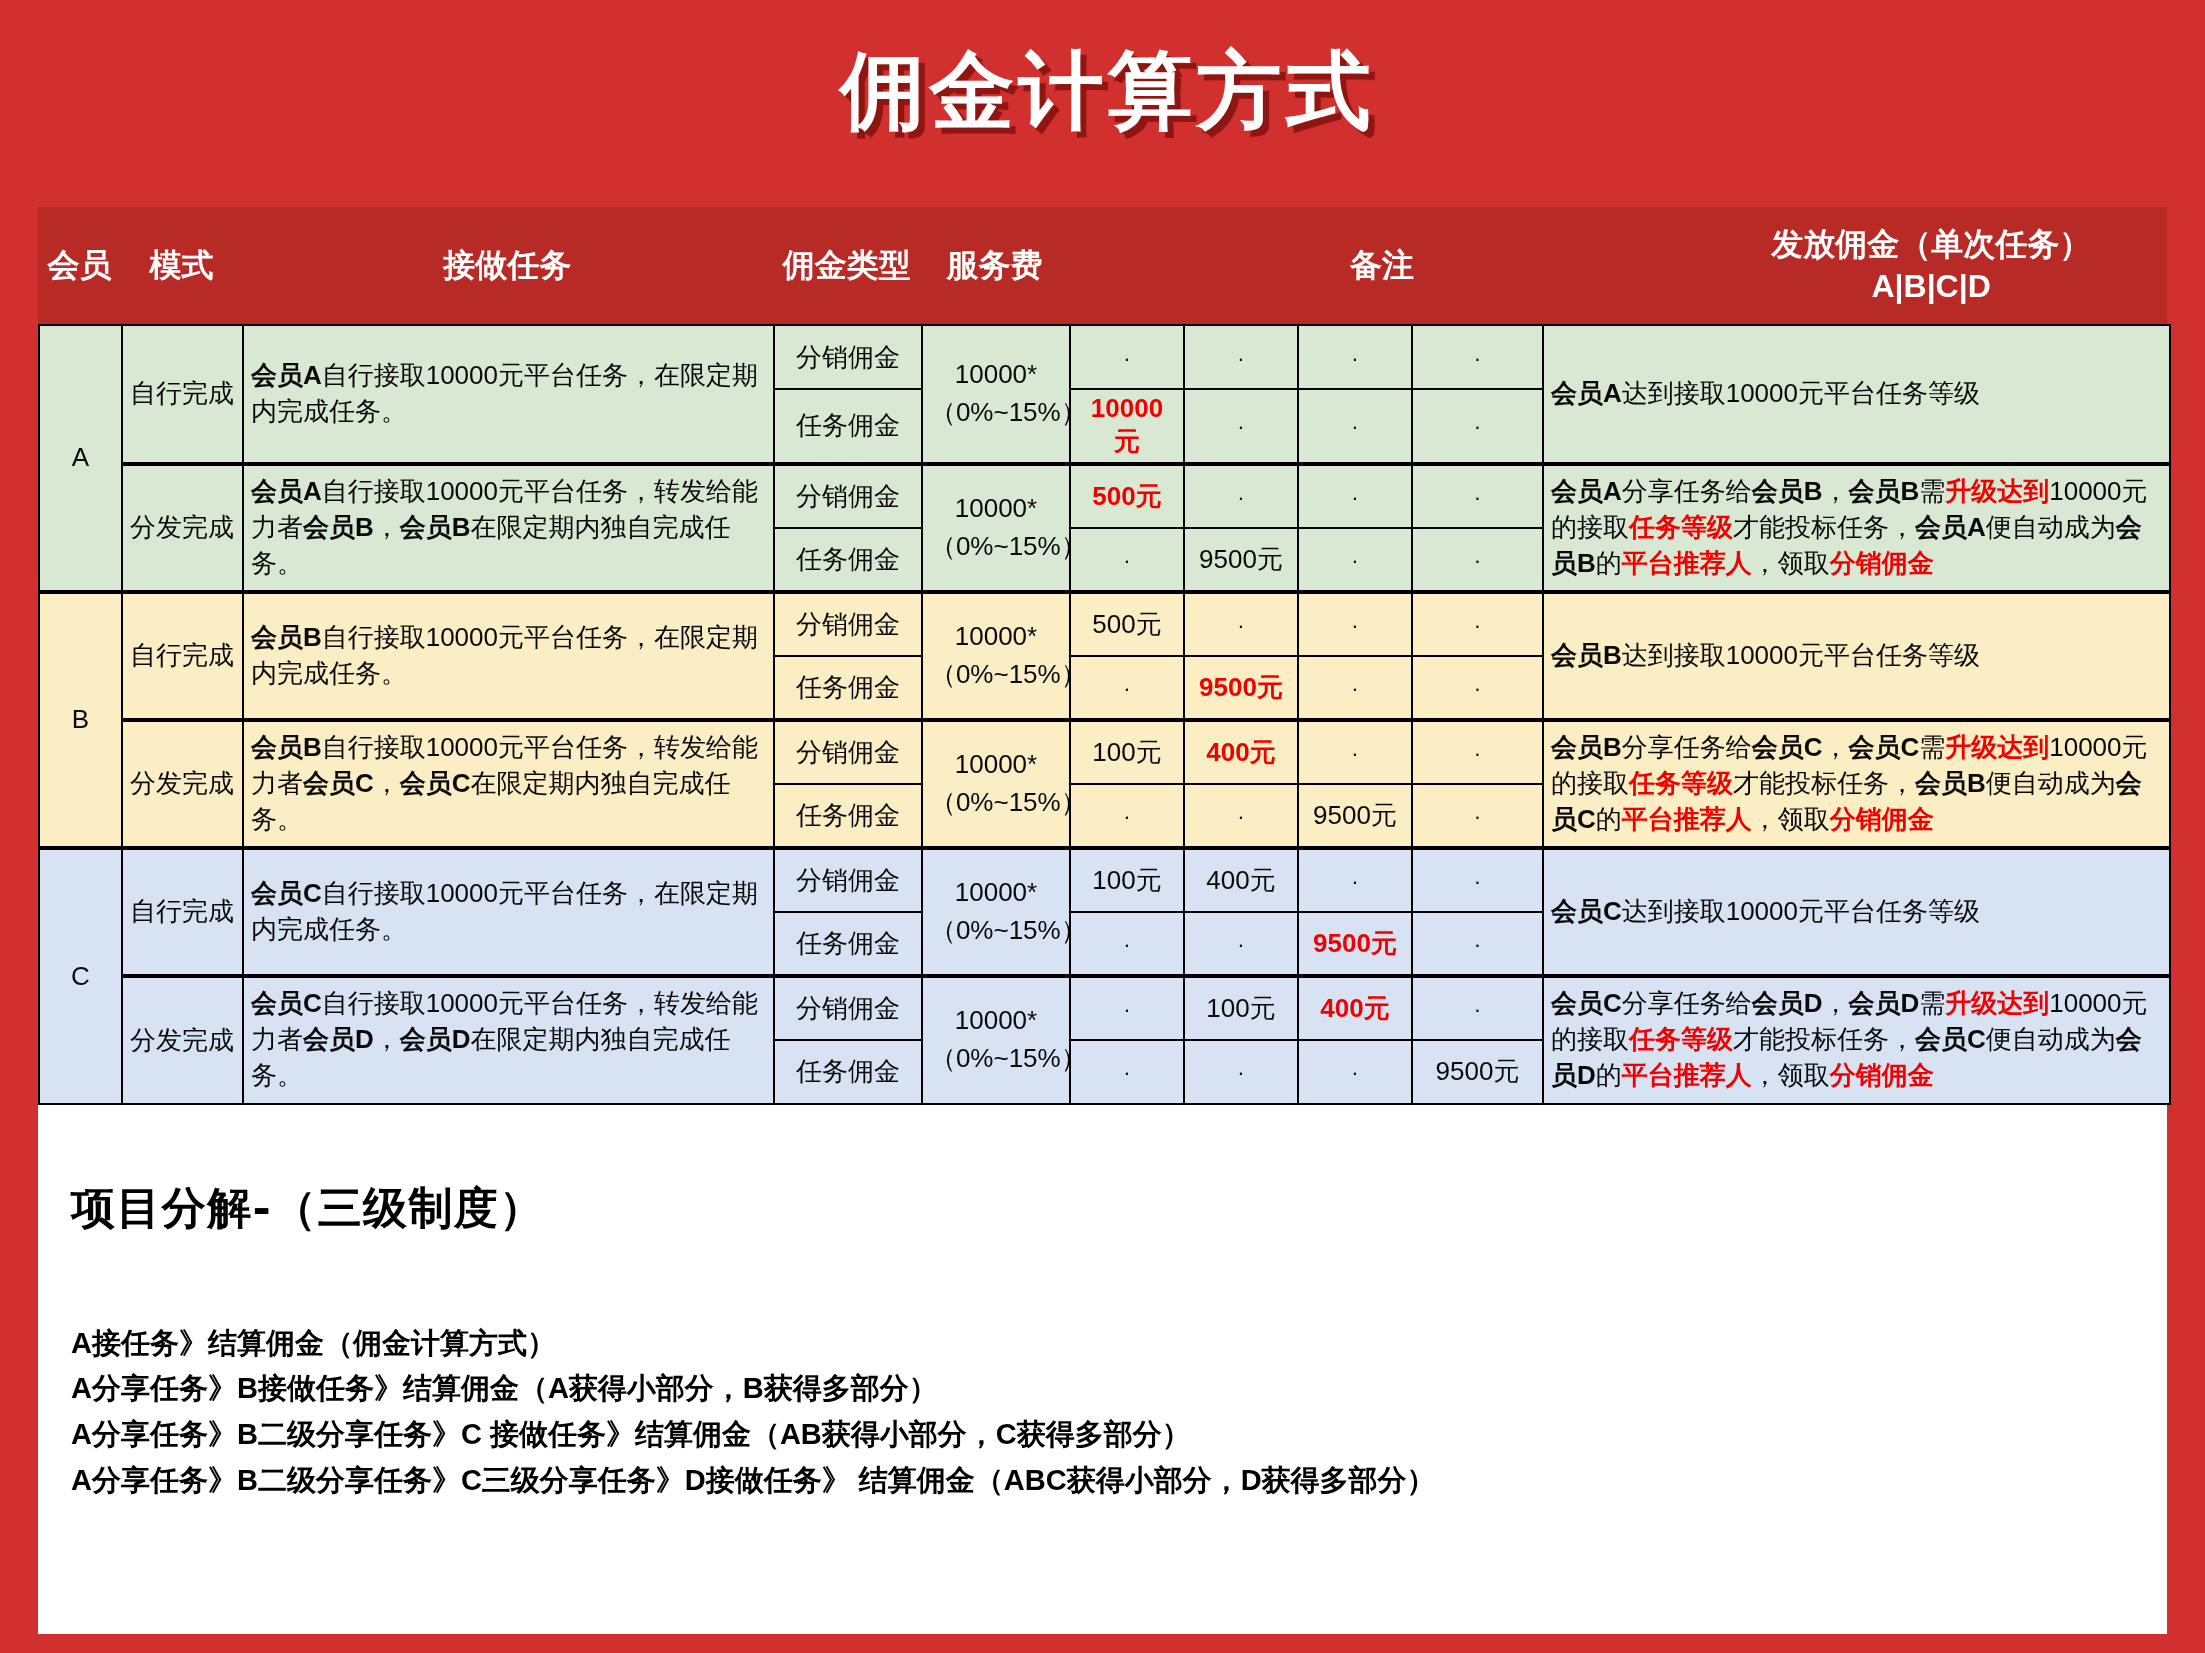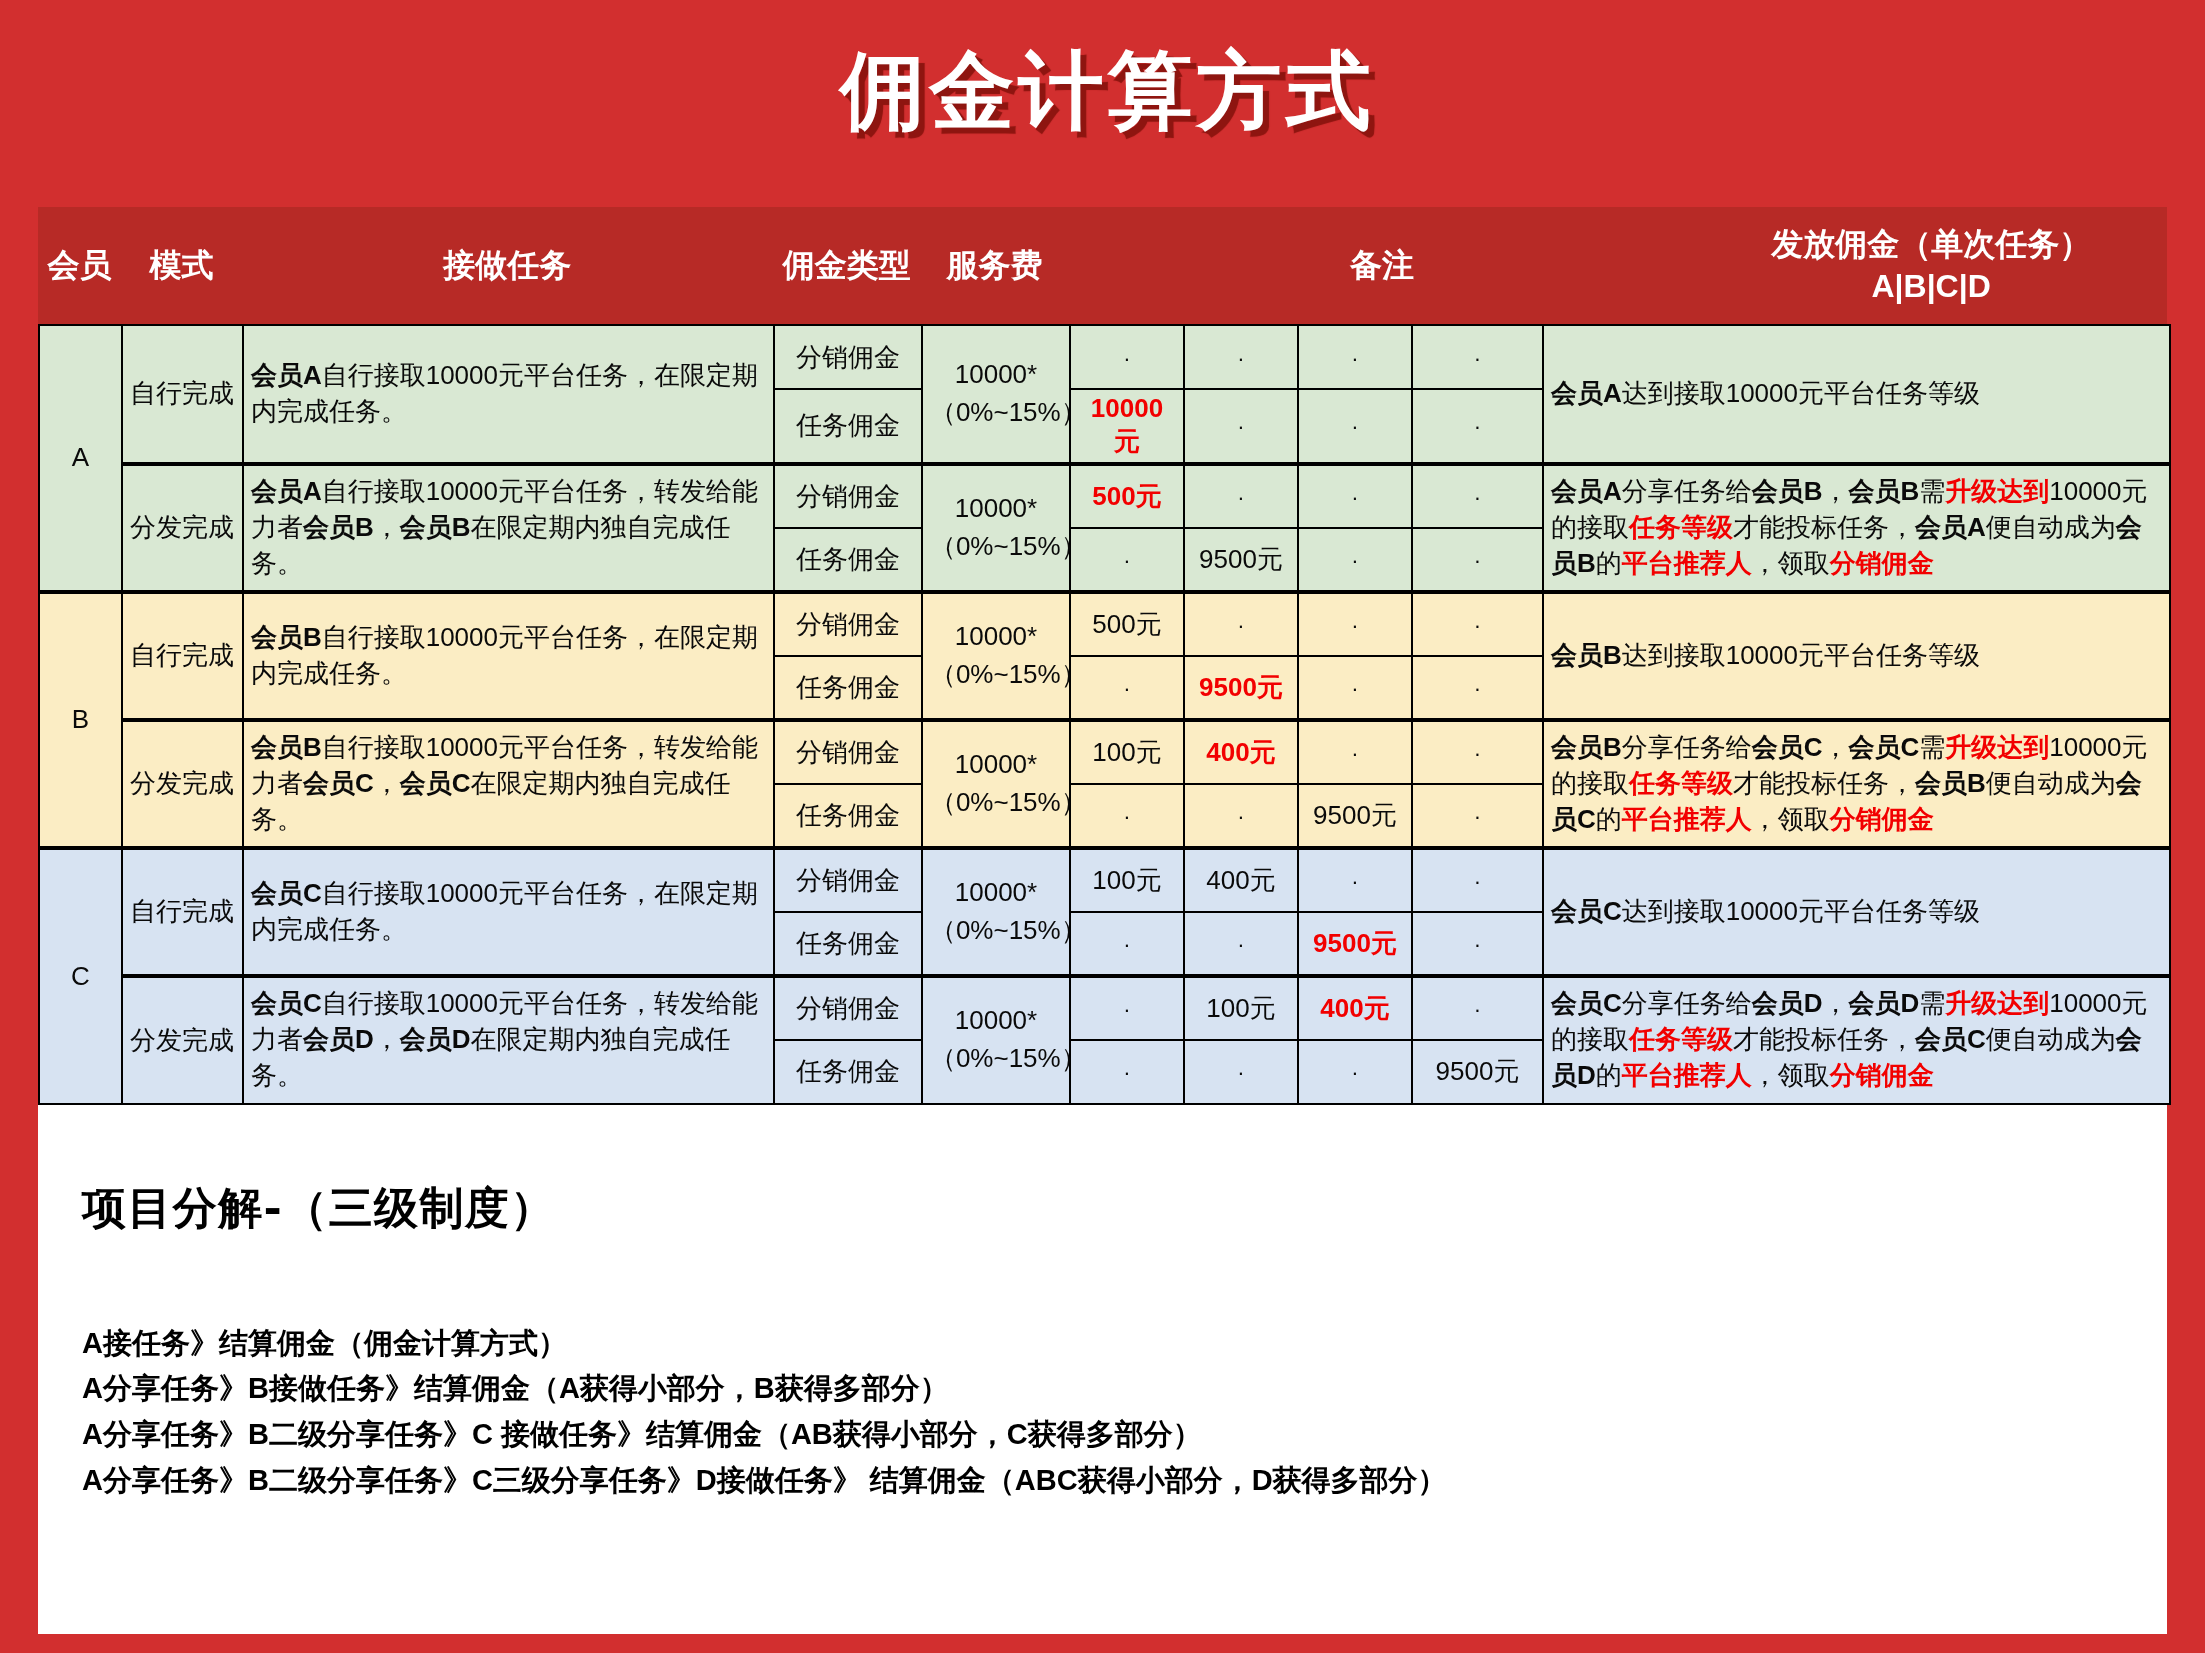--- a/index.html
+++ b/index.html
@@ -63,21 +63,21 @@
   td.val{text-align:center;font-size:25.5px;}
   td.remark{vertical-align:top;line-height:1.38;padding:4.1px 8.3px;margin-top:14px;}
   .bg-a{background:var(--group-a);}
   .bg-b{background:var(--group-b);}
   .bg-c{background:var(--group-c);}
   .seg-n{font-weight:normal;}
   .seg-b{font-weight:bold;}
   .seg-r{font-weight:bold;color:var(--highlight-red);}
   .seg-d{font-size:22px;}
   
-  .breakdown{padding:74px 41px 0 44px;background:var(--panel-white);}
+  .breakdown{padding:74px 41px 0 33px;background:var(--panel-white);}
   .bk-title{
     font-family:"DejaVu Serif","Liberation Serif",serif;
     font-size:44px;font-weight:bold;color:#000;
     margin:0 0 83px 0;letter-spacing:1.4px;
   }
   .bk-line{font-size:29px;font-weight:bold;line-height:1.58;color:#000;}
 </style>
 </head>
 <body>
 

